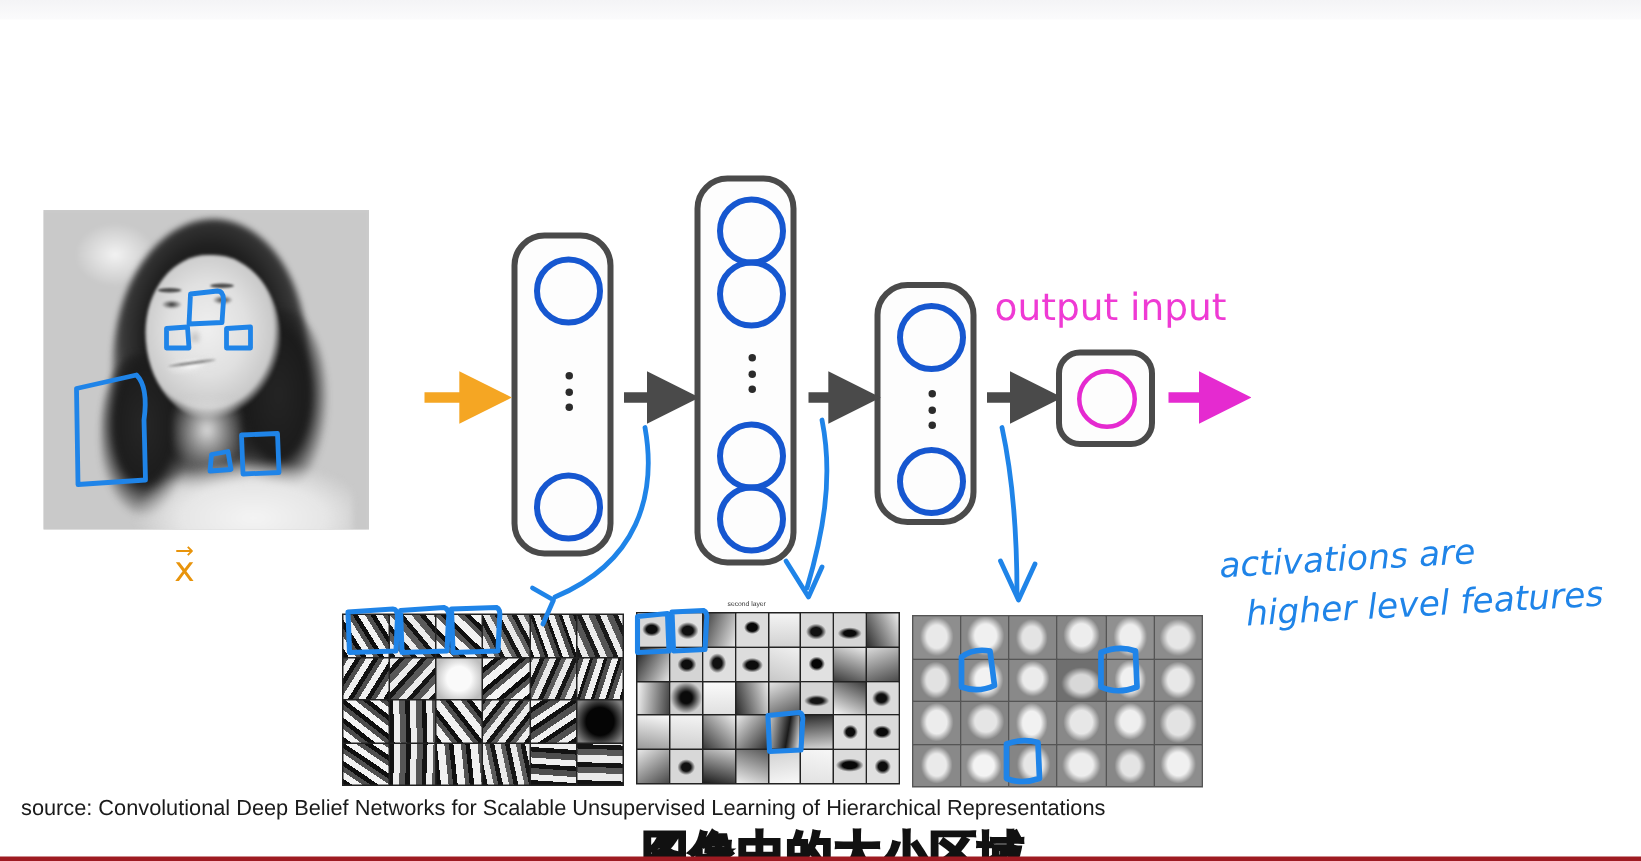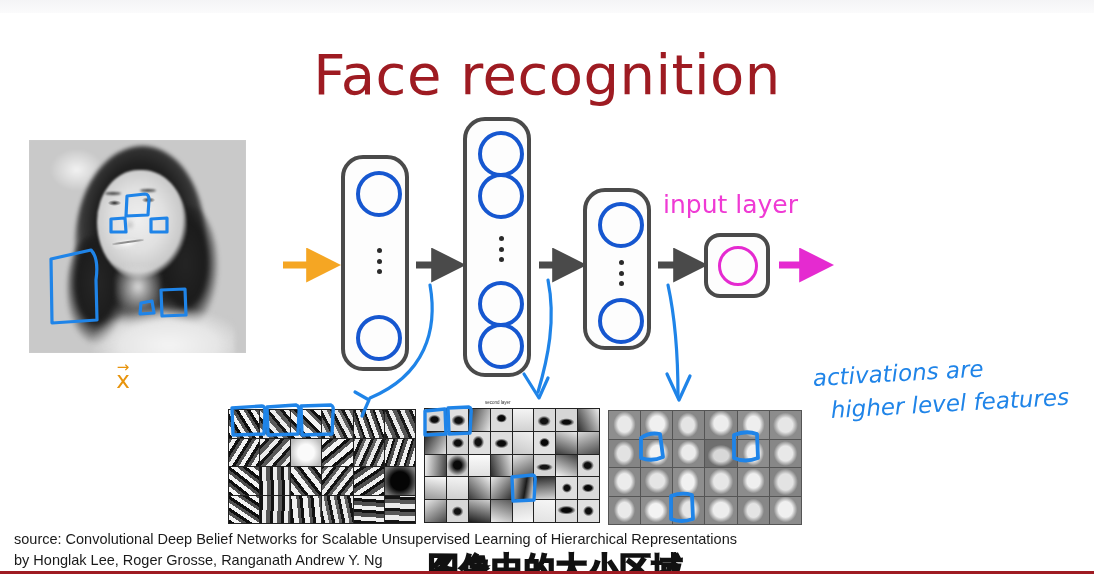--- a/index.html
+++ b/index.html
@@ -265,21 +265,20 @@
     pointer-events: none;
   }
 </style>
 </head>
 <body>
 
 <div id="slide">
 
   <div class="topband"></div>
 
-  <div id="title">Face recognition</div>
 
   <div id="photo-wrap">
     <div id="photo">
       <div class="bg"></div>
       <div class="hair"></div>
       <div class="hair2"></div>
       <div class="hair3"></div>
       <div class="face"></div>
       <div class="neck"></div>
       <div class="shoulder"></div>
@@ -337,21 +336,21 @@
         <i></i>
         <i></i>
     </div>
     <div class="node" style="left:11px; top:106px; width:46px; height:46px;"></div>
   </div>
 
   <div class="layer-box" style="left:704px; top:233px; width:66px; height:65px; border-radius:16px;">
     <div class="node magenta" style="left:10px; top:9px; width:40px; height:40px; border-width:3px;"></div>
   </div>
 
-  <div id="output-layer-label">input layer</div>
+  <div id="output-layer-label">output input</div>
 
 
   <div class="fgrid" style="left:228px; top:409px; width:188px; height:115px; grid-template-columns:repeat(6,1fr); grid-template-rows:repeat(4,1fr);">
     <div class="cell" style="background:repeating-linear-gradient(58deg,#0d0d0d 0 3px,#f2f2f2 3px 7px,#4f4f4f 7px 10px)"></div>
     <div class="cell" style="background:repeating-linear-gradient(50deg,#141414 0 3px,#ededed 3px 7px,#5a5a5a 7px 11px)"></div>
     <div class="cell" style="background:repeating-linear-gradient(44deg,#101010 0 3px,#f4f4f4 3px 8px,#555 8px 11px)"></div>
     <div class="cell" style="background:repeating-linear-gradient(62deg,#171717 0 3px,#e8e8e8 3px 7px,#606060 7px 10px)"></div>
     <div class="cell" style="background:repeating-linear-gradient(70deg,#121212 0 2px,#f0f0f0 2px 6px,#4a4a4a 6px 9px)"></div>
     <div class="cell" style="background:repeating-linear-gradient(66deg,#1a1a1a 0 3px,#ebebeb 3px 7px,#555 7px 11px)"></div>
 
@@ -507,19 +506,18 @@
     </g>
   </svg>
 
   <div id="handwriting">
     <span>activations are</span>
     <span class="ln2">higher level features</span>
   </div>
 
   <div id="source">
     <span>source: Convolutional Deep Belief Networks for Scalable Unsupervised Learning of Hierarchical Representations</span><br>
-    <span>by Honglak Lee, Roger Grosse, Ranganath Andrew Y. Ng</span>
   </div>
 
   <div id="cjk-overlay">图像中的大小区域</div>
 
   <div class="bottomrule"></div>
 </div>
 
 </body></html>

